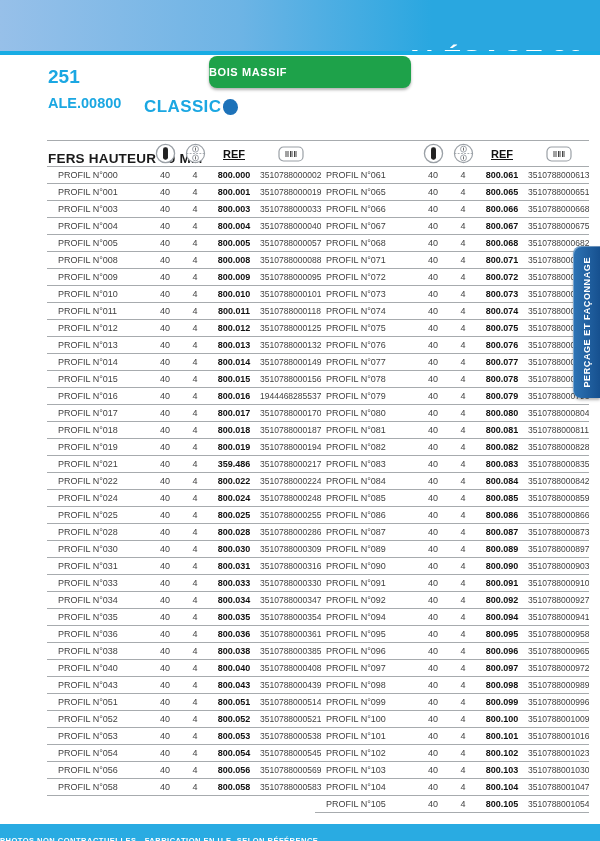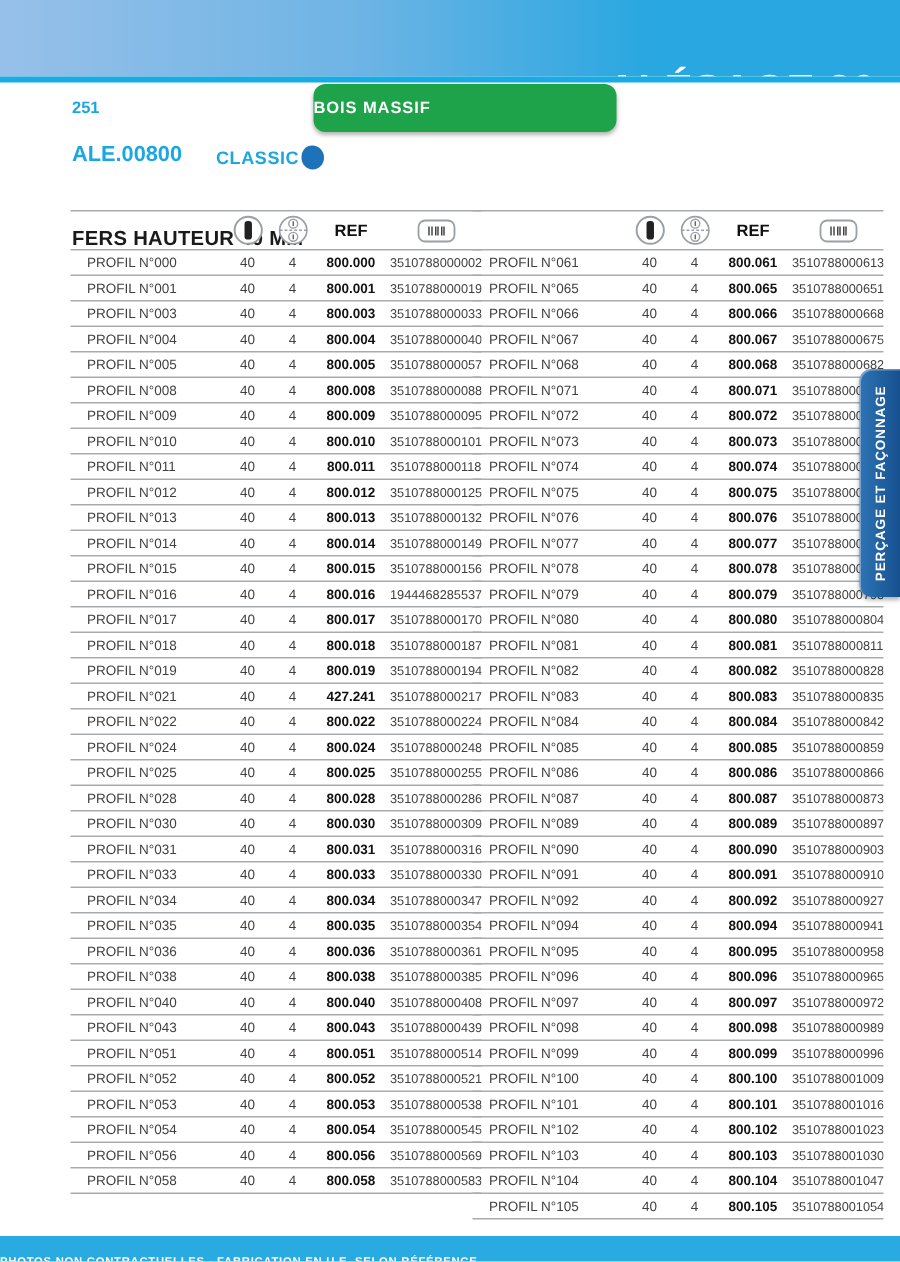--- a/index.html
+++ b/index.html
@@ -23,48 +23,48 @@
   
   .green-btn{
     position:absolute;left:209px;top:56px;width:202px;height:32px;
     background:#1ea24a;border-radius:8px;
     box-shadow:0 2px 3px rgba(0,0,0,0.3);
     display:flex;align-items:center;justify-content:flex-start;
     color:#ffffff;font-size:11px;font-weight:bold;letter-spacing:0.6px;
   }
   .page-num{
     position:absolute;left:48px;top:66px;
-    color:#1ba7e2;font-size:11px;font-weight:bold;
+    color:#1ba7e2;font-size:19px;font-weight:bold;
   }
   .prod-code{
     position:absolute;left:48px;top:95px;
     color:#1ba7e2;font-size:14.5px;font-weight:bold;
   }
   .classic{
     position:absolute;left:144px;top:97px;display:flex;align-items:center;gap:2px;
-    color:#1ba7e2;font-size:12px;font-weight:bold;letter-spacing:0.4px;
+    color:#1ba7e2;font-size:17px;font-weight:bold;letter-spacing:0.4px;
   }
   .classic-blob{
     width:15px;height:16px;background:#1d72b9;border-radius:48% 52% 50% 50%;
     display:inline-block;
   }
   .prod-title{
     position:absolute;left:48px;top:115px;
     color:#1a1a1a;font-size:13.5px;font-weight:bold;letter-spacing:0.2px;margin-top:36px;
   }
   
   table.ref-table{
     position:absolute;top:140px;width:263px;
     border-collapse:collapse;table-layout:fixed;
   }
   #tbl-left{left:47px;}
   #tbl-right{left:315px;}
   .ref-table th{
     height:25px;border-top:1px solid #a7abae;border-bottom:1px solid #a7abae;
-    font-size:11px;color:#1a1a1a;padding:0;vertical-align:middle;
+    font-size:11px;color:#1a1a1a;padding:0;vertical-align:middle;text-decoration:underline;
   }
   .ref-table td{
     height:16px;border-bottom:1px solid #a7abae;
     font-size:9px;color:#3f3f3f;padding:0;vertical-align:middle;
     white-space:nowrap;overflow:hidden;
   }
   .c-profil{width:90px;text-align:left;padding-left:11px !important;}
   .c-d{width:34px;text-align:center;}
   .c-z{width:26px;text-align:center;}
   .c-ref{width:52px;text-align:center;font-weight:bold;color:#111 !important;}
@@ -261,21 +261,21 @@
         <td class="c-profil">PROFIL N°019</td>
         <td class="c-d">40</td>
         <td class="c-z">4</td>
         <td class="c-ref">800.019</td>
         <td class="c-ean">3510788000194</td>
       </tr>
       <tr>
         <td class="c-profil">PROFIL N°021</td>
         <td class="c-d">40</td>
         <td class="c-z">4</td>
-        <td class="c-ref">427.241</td>
+        <td class="c-ref">359.486</td>
         <td class="c-ean">3510788000217</td>
       </tr>
       <tr>
         <td class="c-profil">PROFIL N°022</td>
         <td class="c-d">40</td>
         <td class="c-z">4</td>
         <td class="c-ref">800.022</td>
         <td class="c-ean">3510788000224</td>
       </tr>
       <tr>

